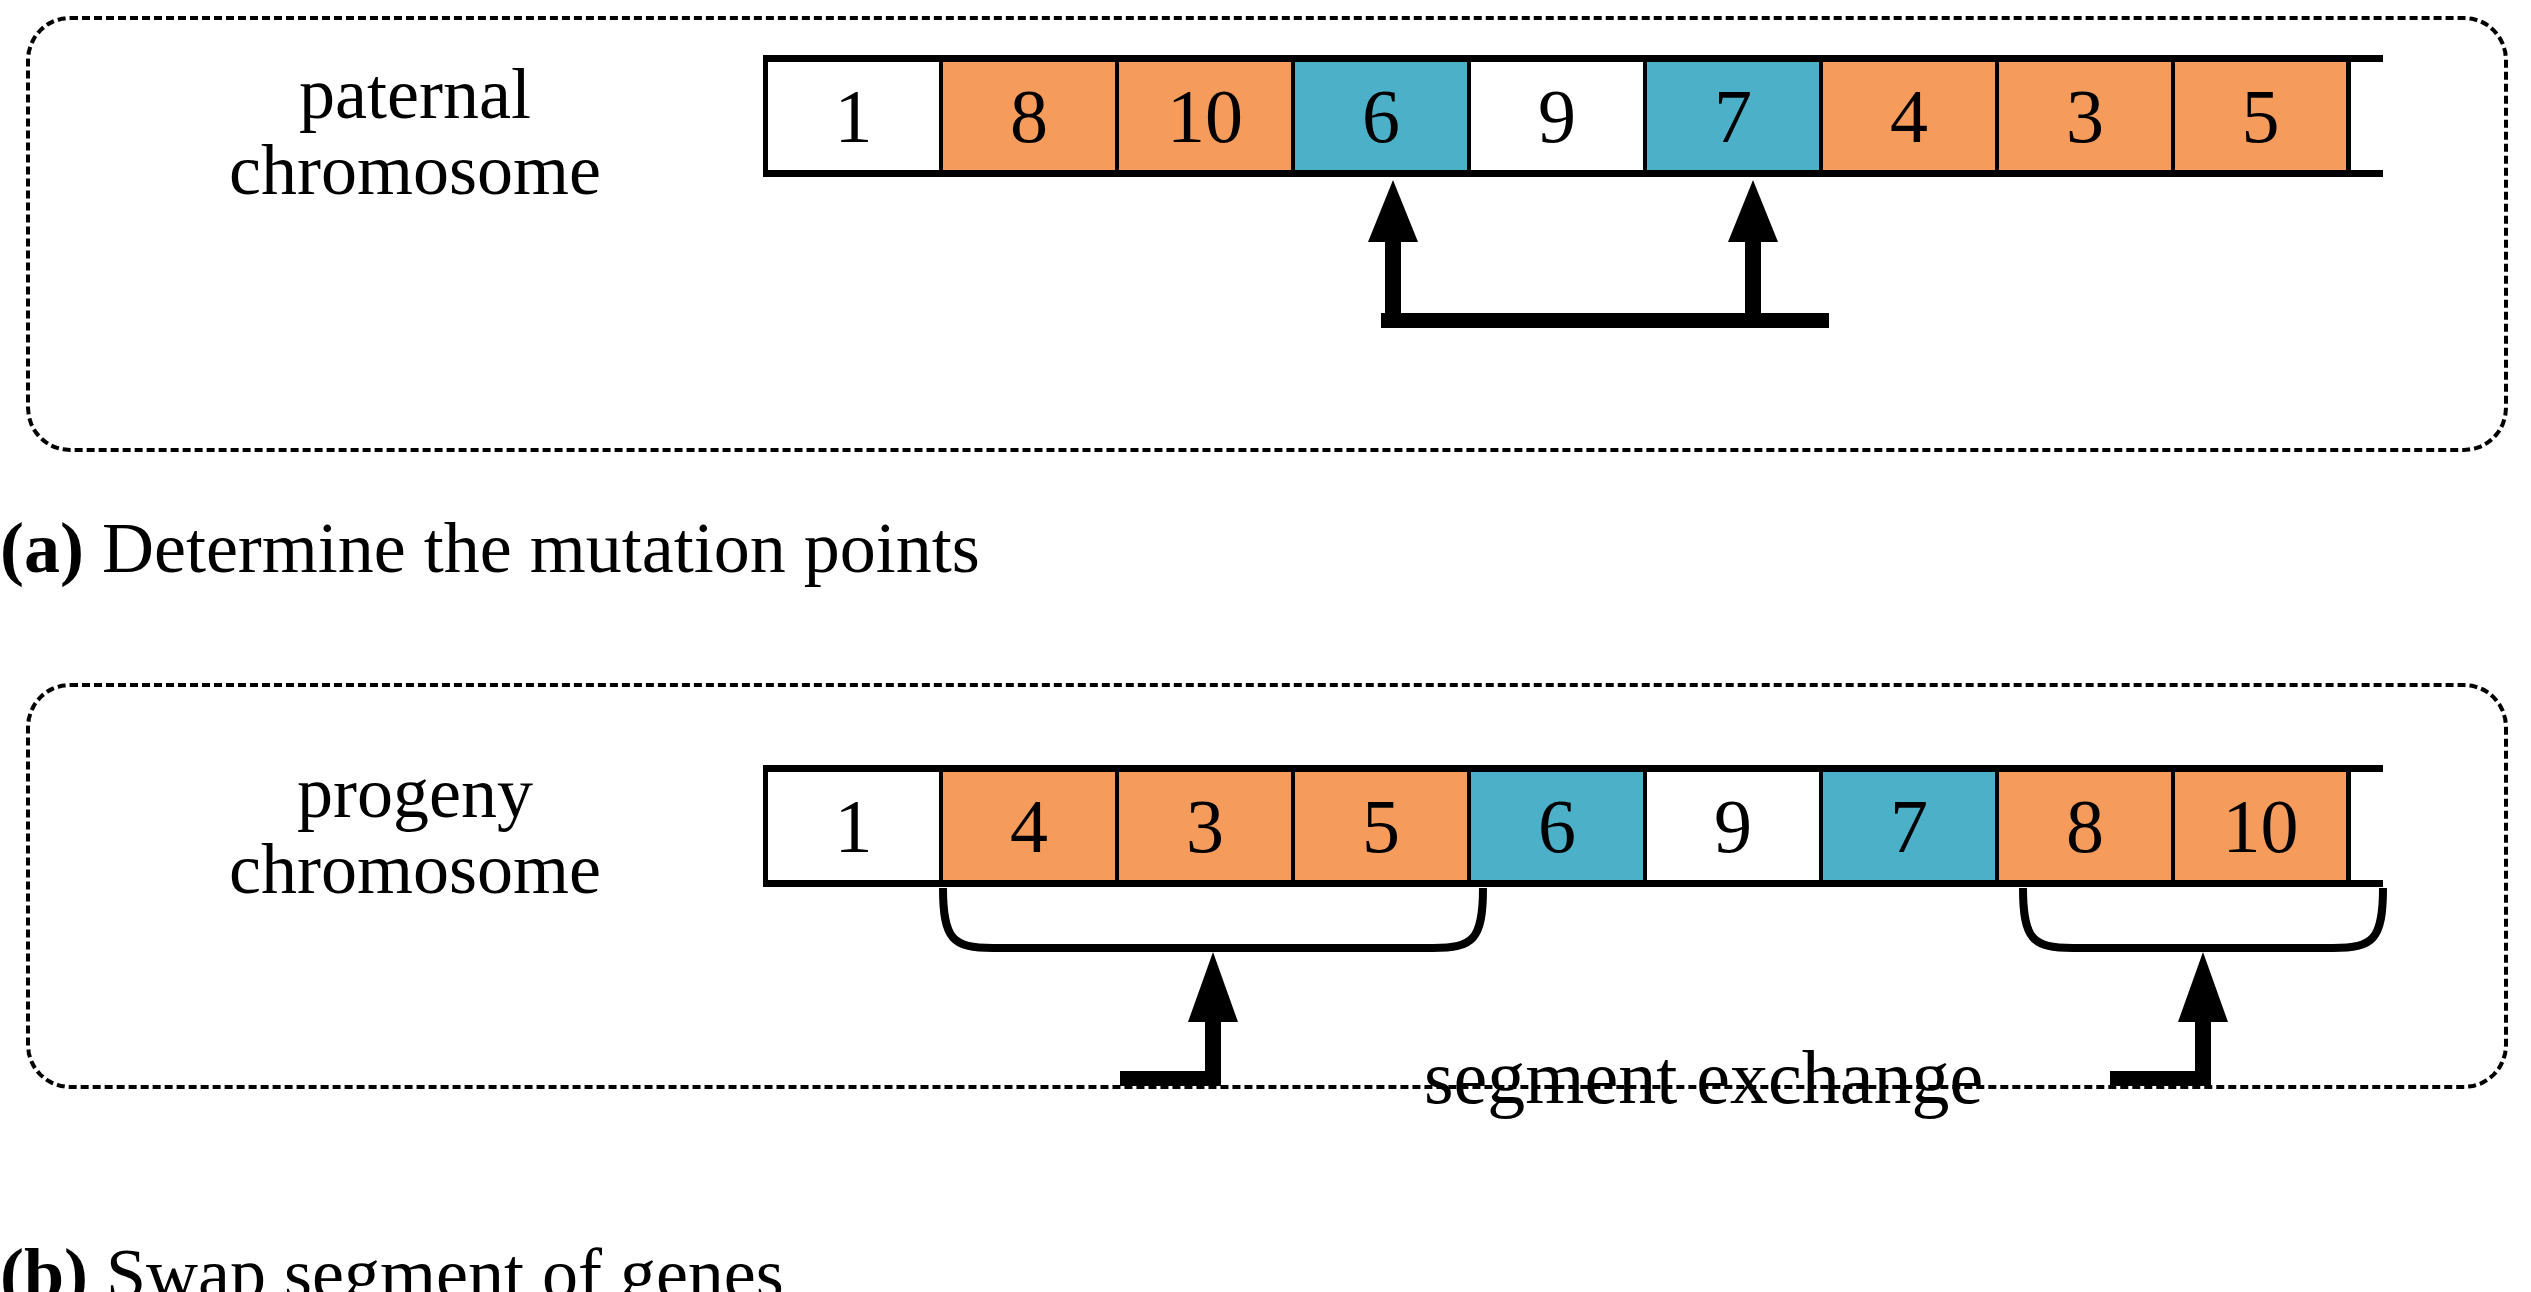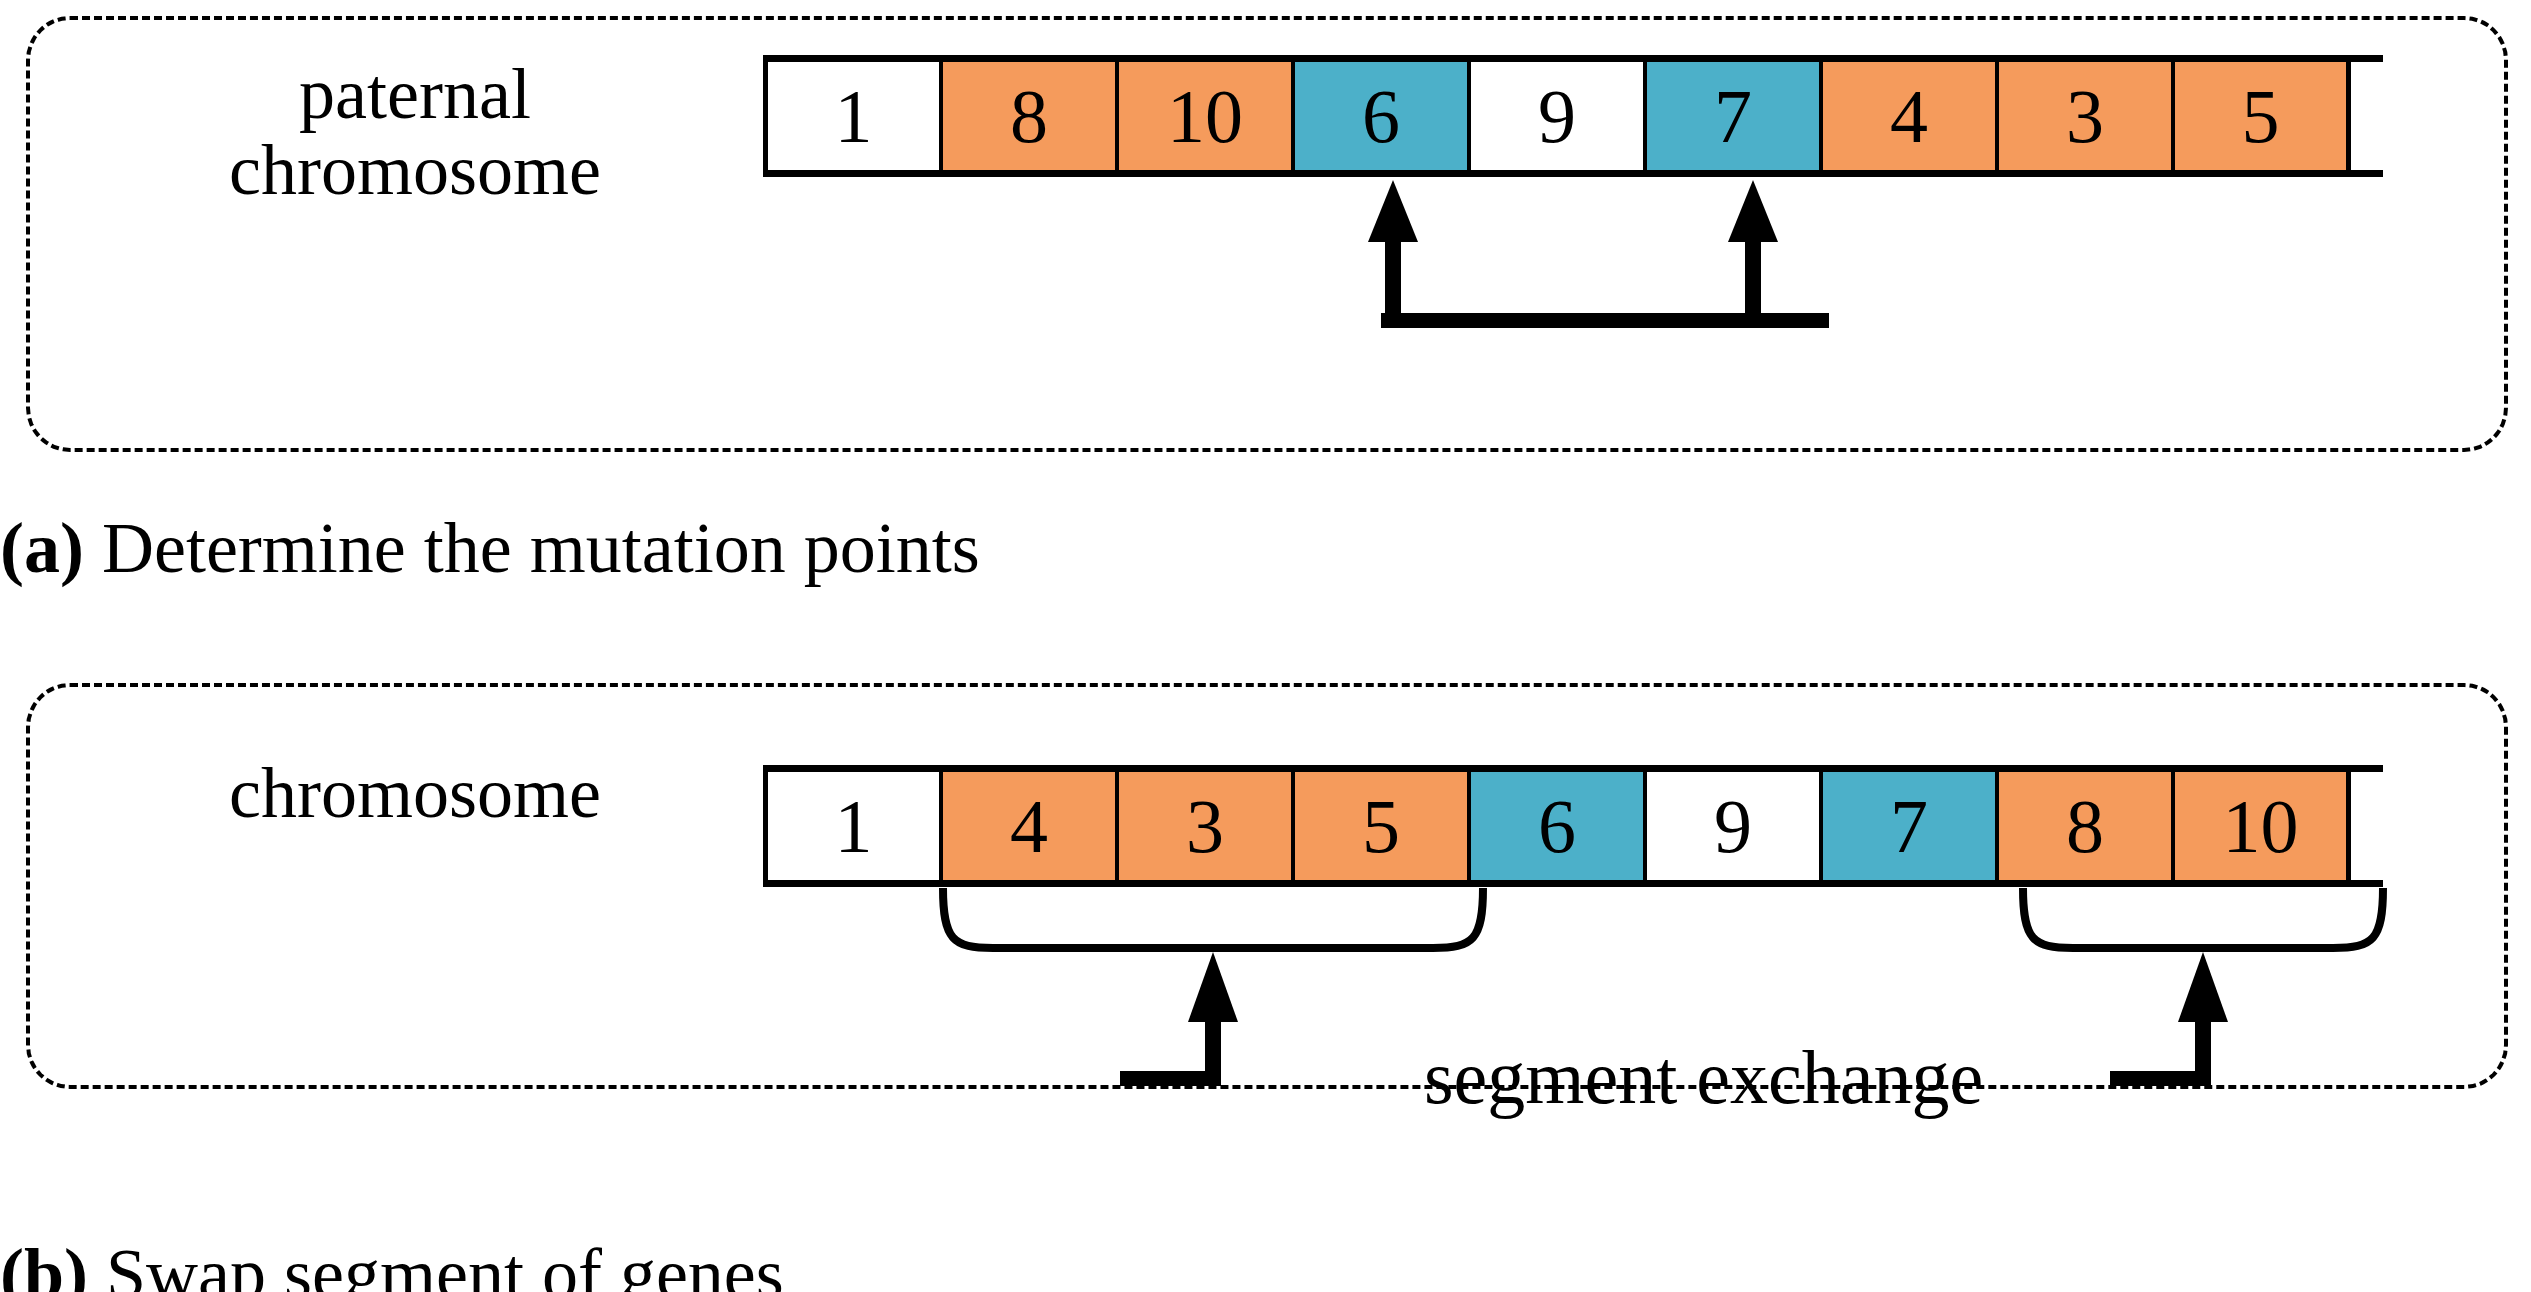--- a/index.html
+++ b/index.html
@@ -140,20 +140,21 @@
   </svg>
 
 
   <div class="caption" id="caption-a">
     <b>(a)</b><span> Determine the mutation points</span>
   </div>
 
   <div class="panel" id="panel-b"></div>
 
   <div class="side-label" id="label-b">
+    <div>progeny</div>
     <div>chromosome</div>
   </div>
 
   <div class="strip" id="strip-b">
     <div class="cell white">1</div>
     <div class="cell orange">4</div>
     <div class="cell orange">3</div>
     <div class="cell orange">5</div>
     <div class="cell teal">6</div>
     <div class="cell white">9</div>

